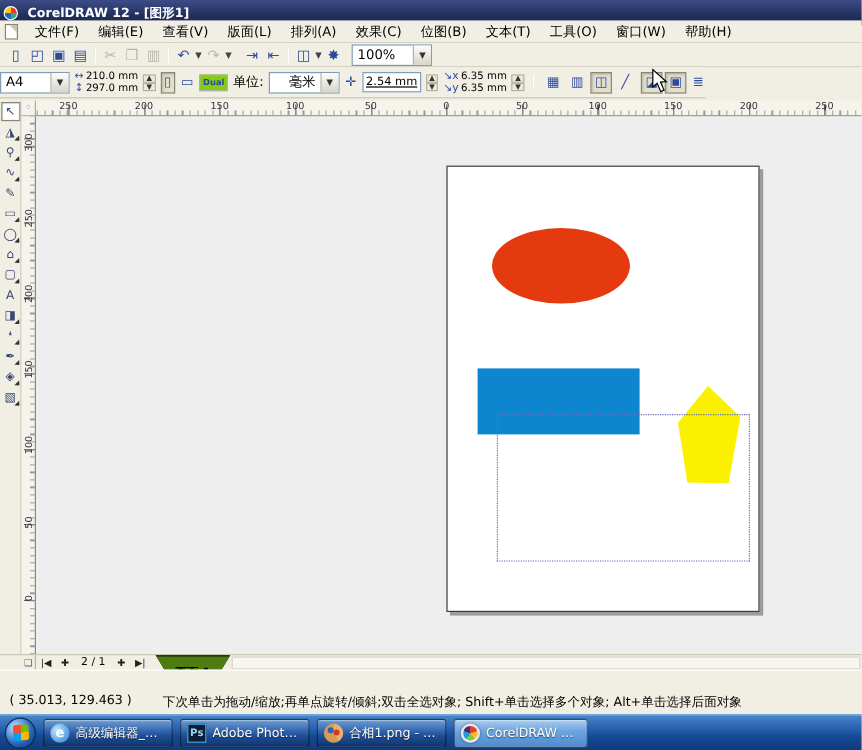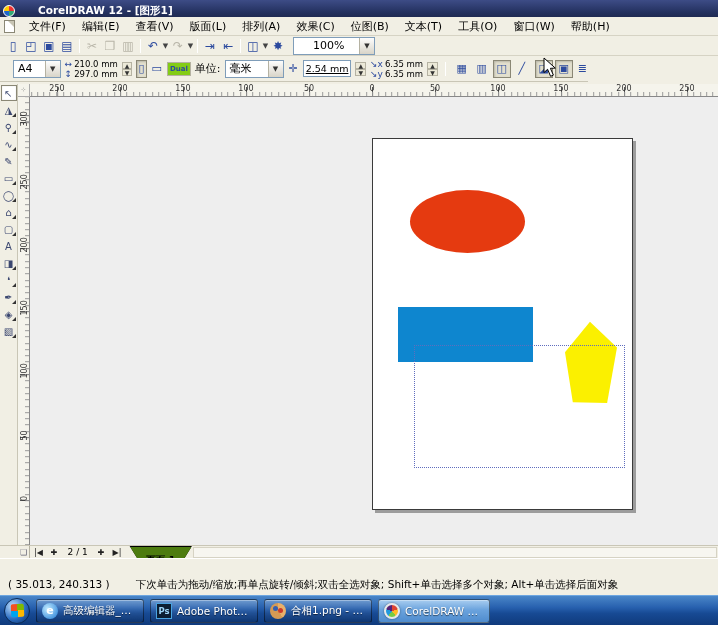--- a/index.html
+++ b/index.html
@@ -3,52 +3,52 @@
 <meta charset="utf-8">
 <style>
   * { margin:0; padding:0; box-sizing:border-box; }
   html,body { width:718px; height:625px; overflow:hidden; }
   body { font-family:"DejaVu Sans","Liberation Sans",sans-serif; font-size:11px; background:#efefef; }
   #app { position:absolute; left:0; top:0; width:718px; height:625px; background:#f1efe4; }
 
   
   #titlebar { position:absolute; left:0; top:0; width:718px; height:21px;
     background:linear-gradient(#3d4c86,#23305e 60%,#1b2547); color:#fff;
-    display:flex; align-items:center; padding-left:3px; gap:23px; }
+    display:flex; align-items:center; padding-left:3px; gap:8px; }
   #titlebar .app-icon { width:12px; height:12px; border-radius:50%;
     background:conic-gradient(#e33 0 25%,#3a7 25% 50%,#26c 50% 75%,#fc0 75%);
     border:1px solid #fff; }
   #titlebar .title-text { font-size:10.5px; font-weight:bold; white-space:nowrap; }
 
   
   #menubar { position:absolute; left:0; top:17px; width:718px; height:19px;
     background:#f1efe4; border-bottom:1px solid #d6d3c4; display:flex; align-items:center; }
   #menubar .doc-icon { width:11px; height:13px; background:#fff; border:1px solid #8a8775; margin:0 6px 0 4px; position:relative; }
   #menubar .doc-icon::after { content:""; position:absolute; right:0; top:0; border:3px solid #c8c5b4; border-left-color:transparent; border-bottom-color:transparent; }
   .menu-item { padding:2px 8px; color:#000; white-space:nowrap; cursor:default; }
 
   
   #toolbar { position:absolute; left:0; top:36px; width:718px; height:20px;
     background:#f1efe4; border-bottom:1px solid #d6d3c4; display:flex; align-items:center; padding-left:4px; }
   .tb-sep { width:1px; height:14px; background:#c9c6b6; margin:0 3px; border-right:1px solid #fff; }
   .tb-btn { width:18px; height:17px; display:flex; align-items:center; justify-content:center;
     color:#2c4a9e; font-size:12px; line-height:1; border:1px solid transparent; }
   .tb-btn.disabled { color:#b8b5a8; }
   .tb-drop { font-size:7px; color:#444; width:7px; text-align:center; }
-  #zoom-combo { margin-left:6px;padding-left:15px; }
+  #zoom-combo { margin-left:6px; }
 
   
   .combo { display:inline-flex; align-items:center; background:#fff; border:1px solid #7f9db9; height:18px; }
   .combo .combo-text { padding:0 4px; white-space:nowrap; }
   .combo .combo-arrow { width:15px; height:100%; background:linear-gradient(#fdfdfd,#d8d4c8);
     border-left:1px solid #b5b2a2; display:flex; align-items:center; justify-content:center; font-size:7px; color:#333; }
 
   
   #propbar { position:absolute; left:0; top:56px; width:588px; height:26px;
-    background:#f1efe4; border-bottom:1px solid #c9c6b6; display:flex; align-items:center; padding-left:13px; gap:4px; }
+    background:#f1efe4; border-bottom:1px solid #c9c6b6; display:flex; align-items:center; padding-left:0; gap:4px;text-align:right; }
   #paper-combo { width:92px; justify-content:space-between; }
   .stack2 { display:flex; flex-direction:column; justify-content:center; font-size:8.5px; line-height:10px; color:#000; }
   .stack2 .row { display:flex; align-items:center; gap:2px; white-space:nowrap; }
   .mini-glyph { color:#2c4a9e; font-size:9px; }
   .spin { display:flex; flex-direction:column; font-size:6px; color:#333; line-height:5px; }
   .spin span { border:1px solid #b5b2a2; background:#ece9d8; padding:0 2px; }
   .pb-btn { width:18px; height:18px; display:flex; align-items:center; justify-content:center;
     font-size:11px; color:#2c4a9e; border:1px solid transparent; background:transparent; }
   .pb-btn.pressed { border:1px solid #8a8775; background:#e2dfcd; box-shadow:inset 1px 1px 2px rgba(0,0,0,.18); }
   .pb-label { white-space:nowrap; }
@@ -293,21 +293,21 @@
     <span class="nav-btn">✚</span>
     <span class="nav-btn">▶|</span>
     <span id="page-tab-wrap">
       <span id="page-tab">页面 1</span>
     </span>
     <span id="hscroll"></span>
   </div>
 
   <div id="statusarea">
     <div id="status-line">
-      <span>( 35.013, 240.313 )</span>
+      <span>( 35.013, 129.463 )</span>
       <span>下次单击为拖动/缩放;再单点旋转/倾斜;双击全选对象; Shift+单击选择多个对象; Alt+单击选择后面对象</span>
     </div>
   </div>
 
   <div id="taskbar">
     <span id="start-orb">
         <span class="flag"></span>
       </span>
     <span id="task-buttons" style="display:flex;align-items:center;gap:6px;">
         <span class="task-btn">

